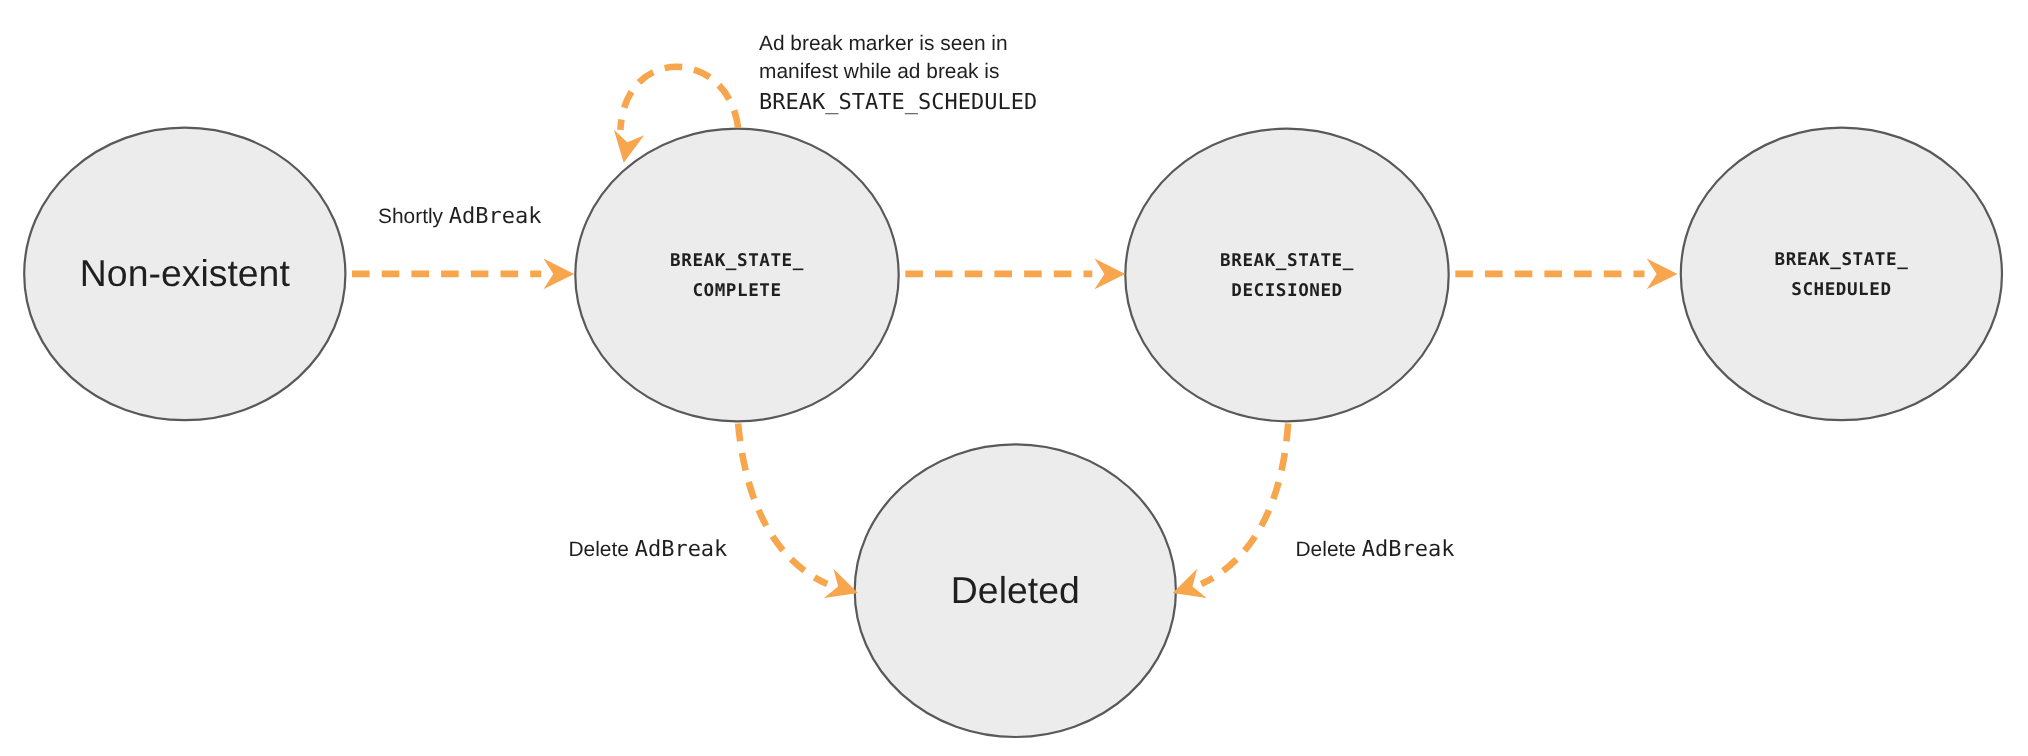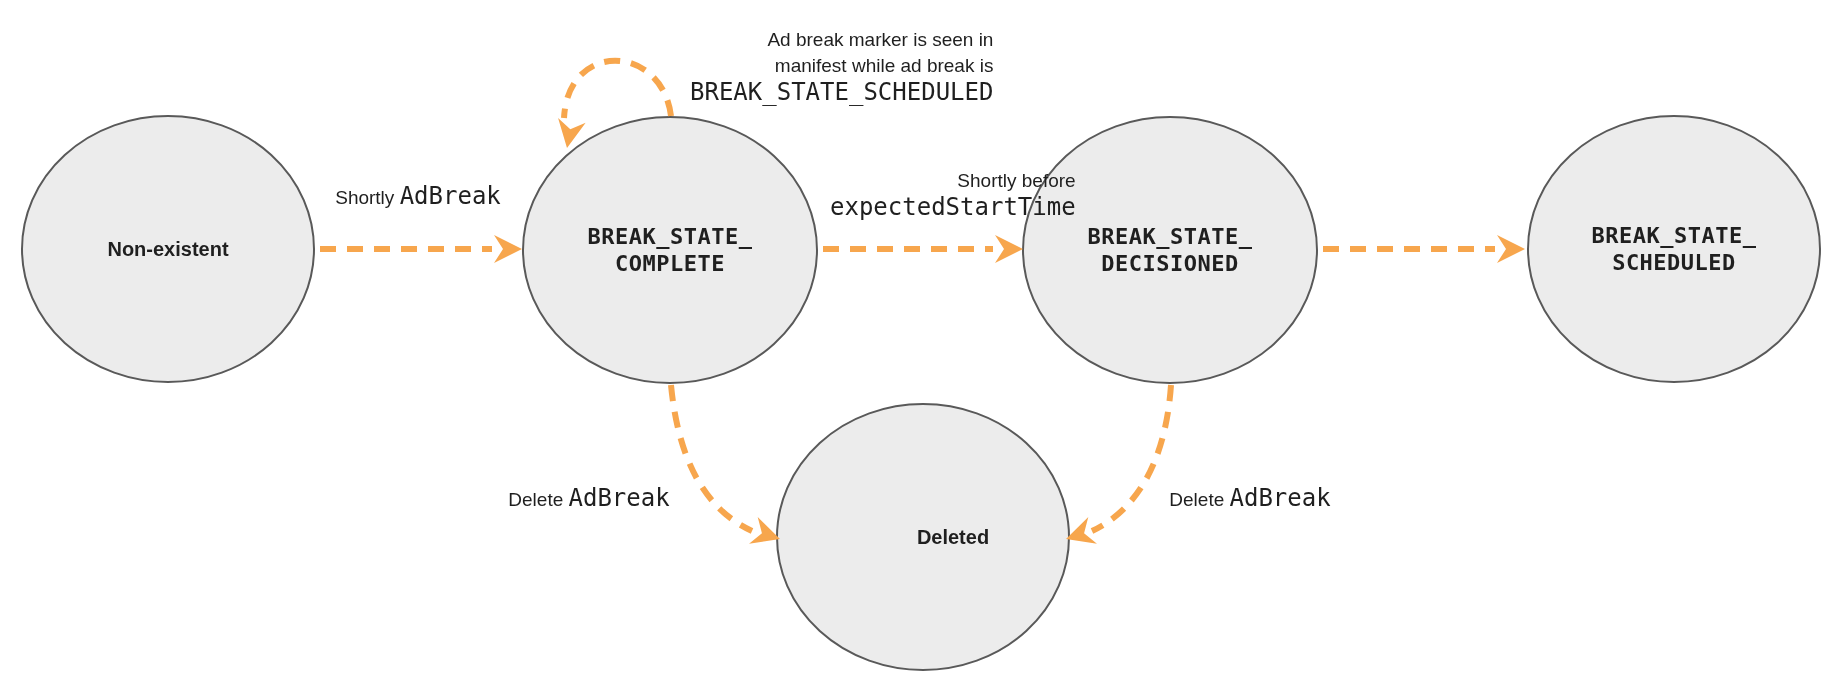--- a/index.html
+++ b/index.html
@@ -14,24 +14,24 @@
     position:relative;width:1844px;height:687px;background:var(--bg);
     font-family:"Liberation Sans",sans-serif;color:var(--text);overflow:hidden;
   }
   .stage svg{position:absolute;left:0;top:0;}
   .node{fill:var(--node-fill);stroke:var(--node-stroke);stroke-width:2;}
   .edge{fill:none;stroke:var(--edge);stroke-width:6;stroke-dasharray:16 11;stroke-linecap:butt;}
   .head{fill:var(--edge);stroke:none;}
   .label{position:absolute;white-space:nowrap;}
   .centered{transform:translate(-50%,-50%);text-align:center;}
   .leftal{text-align:left;}
-  .state-mono{font-family:"DejaVu Sans Mono",monospace;font-weight:bold;font-size:22px;line-height:27px;letter-spacing:0.5px;}
-  .state-sans{font-weight:bold;font-size:20px;line-height:30px;}
-  .elabel{font-size:19px;line-height:26px;text-align:right;}
-  .elabel .code{font-family:"DejaVu Sans Mono",monospace;font-size:24px;}
+  .state-mono{font-family:"DejaVu Sans Mono",monospace;font-weight:bold;font-size:16px;line-height:27px;letter-spacing:0.5px;}
+  .state-sans{font-weight:normal;font-size:34px;line-height:30px;}
+  .elabel{font-size:19px;line-height:26px;}
+  .elabel .code{font-family:"DejaVu Sans Mono",monospace;font-size:20px;}
   .loop-label{line-height:26px;}
 </style>
 </head>
 <body>
 
 <div class="stage">
 
   <svg width="1844" height="687" viewBox="0 0 1844 687">
 
     <ellipse class="node" cx="168" cy="249" rx="146" ry="133"></ellipse>
@@ -71,38 +71,34 @@
   <div class="label centered state-mono" style="left:1170px;top:250px">
     <div>BREAK_STATE_</div>
     <div>DECISIONED</div>
   </div>
 
   <div class="label centered state-mono" style="left:1674px;top:249px">
     <div>BREAK_STATE_</div>
     <div>SCHEDULED</div>
   </div>
 
-  <div class="label centered state-sans" style="left:953px;top:537px">
+  <div class="label centered state-sans" style="left:923px;top:537px">
     <span>Deleted</span>
   </div>
 
   <div class="label centered elabel" style="left:418px;top:197px">
     <span>Shortly </span><span class="code">AdBreak</span>
   </div>
 
   <div class="label leftal elabel loop-label" style="left:690px;top:27px">
     <div>Ad break marker is seen in</div>
     <div>manifest while ad break is</div>
     <div class="code">BREAK_STATE_SCHEDULED</div>
   </div>
 
-  <div class="label leftal elabel" style="left:830px;top:168px">
-    <div>Shortly before</div>
-    <div class="code">expectedStartTime</div>
-  </div>
 
 
   <div class="label centered elabel" style="left:589px;top:499px">
     <span>Delete </span><span class="code">AdBreak</span>
   </div>
 
   <div class="label centered elabel" style="left:1250px;top:499px">
     <span>Delete </span><span class="code">AdBreak</span>
   </div>
 

